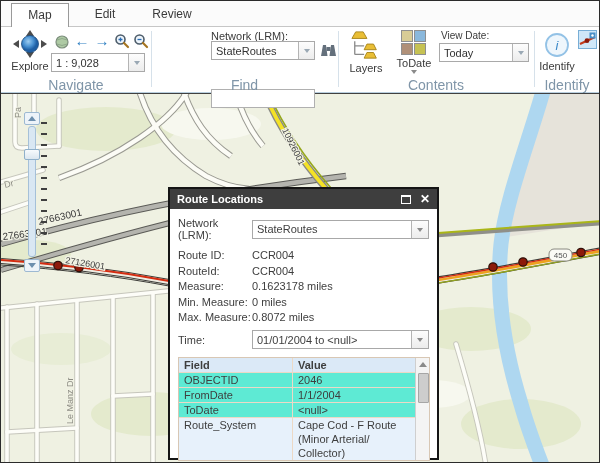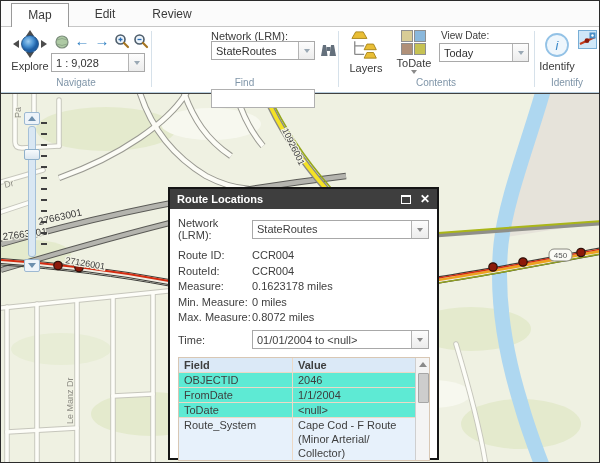--- a/index.html
+++ b/index.html
@@ -9,21 +9,21 @@
     font-family:"Liberation Sans",sans-serif;background:#fff;
     border:1px solid #2b2b2b;
   }
   
   #tabstrip{position:absolute;left:0;top:0;width:100%;height:26px;background:#fbfbfb;border-bottom:1px solid #c6c6c6;z-index:5;padding-left:6px;}
   .tab{position:absolute;top:2px;height:24px;line-height:23px;text-align:center;font-size:12px;color:#3a3a3a;cursor:default;}
   .tab.active{background:#fff;border:1px solid #9a9a9a;border-bottom:none;height:25px;z-index:6;}
   
   #ribbon{position:absolute;left:0;top:26px;width:100%;height:66px;background:#fff;border-bottom:1px solid #b9cfdf;z-index:5;}
   .gdivider{position:absolute;top:4px;width:1px;height:56px;background:#d6e1ea;}
-  .glabel{position:absolute;top:50px;height:13px;font-size:10px;color:#7f95a8;text-align:center;}
+  .glabel{position:absolute;top:50px;height:13px;font-size:14px;color:#7f95a8;text-align:center;}
   .bigbtn{position:absolute;display:flex;flex-direction:column;align-items:center;font-size:11px;color:#3a3a3a;text-align:center;cursor:default;}
   .caret{width:0;height:0;border-left:3.5px solid transparent;border-right:3.5px solid transparent;border-top:4px solid #8a8a8a;margin-top:1px;}
   .combo{position:absolute;height:19px;background:#fff;border:1px solid #a9a9a9;display:flex;align-items:center;font-size:11px;color:#333;}
   .combo .ctext{flex:1;padding:0 4px;white-space:nowrap;overflow:hidden;}
   .combo .cbtn{width:16px;height:100%;border-left:1px solid #b4b4b4;background:linear-gradient(#fdfdfd,#ececec);display:flex;align-items:center;justify-content:center;}
   .combo .cbtn .caret{border-top-color:#9aa8b4;margin-top:0;}
   .smallicon{position:absolute;width:18px;height:18px;display:flex;align-items:center;justify-content:center;font-weight:bold;font-size:15px;color:#2e7fc2;cursor:default;}
   #route-input{position:absolute;left:210px;top:36px;width:104px;height:19px;border:1px solid #b0b0b0;font-size:11px;padding:0 3px;font-family:"Liberation Sans",sans-serif;}
   #identify-toggle{position:absolute;left:577px;top:3px;width:19px;height:19px;background:#cfe7f8;border:1px solid #78aed6;}
   

